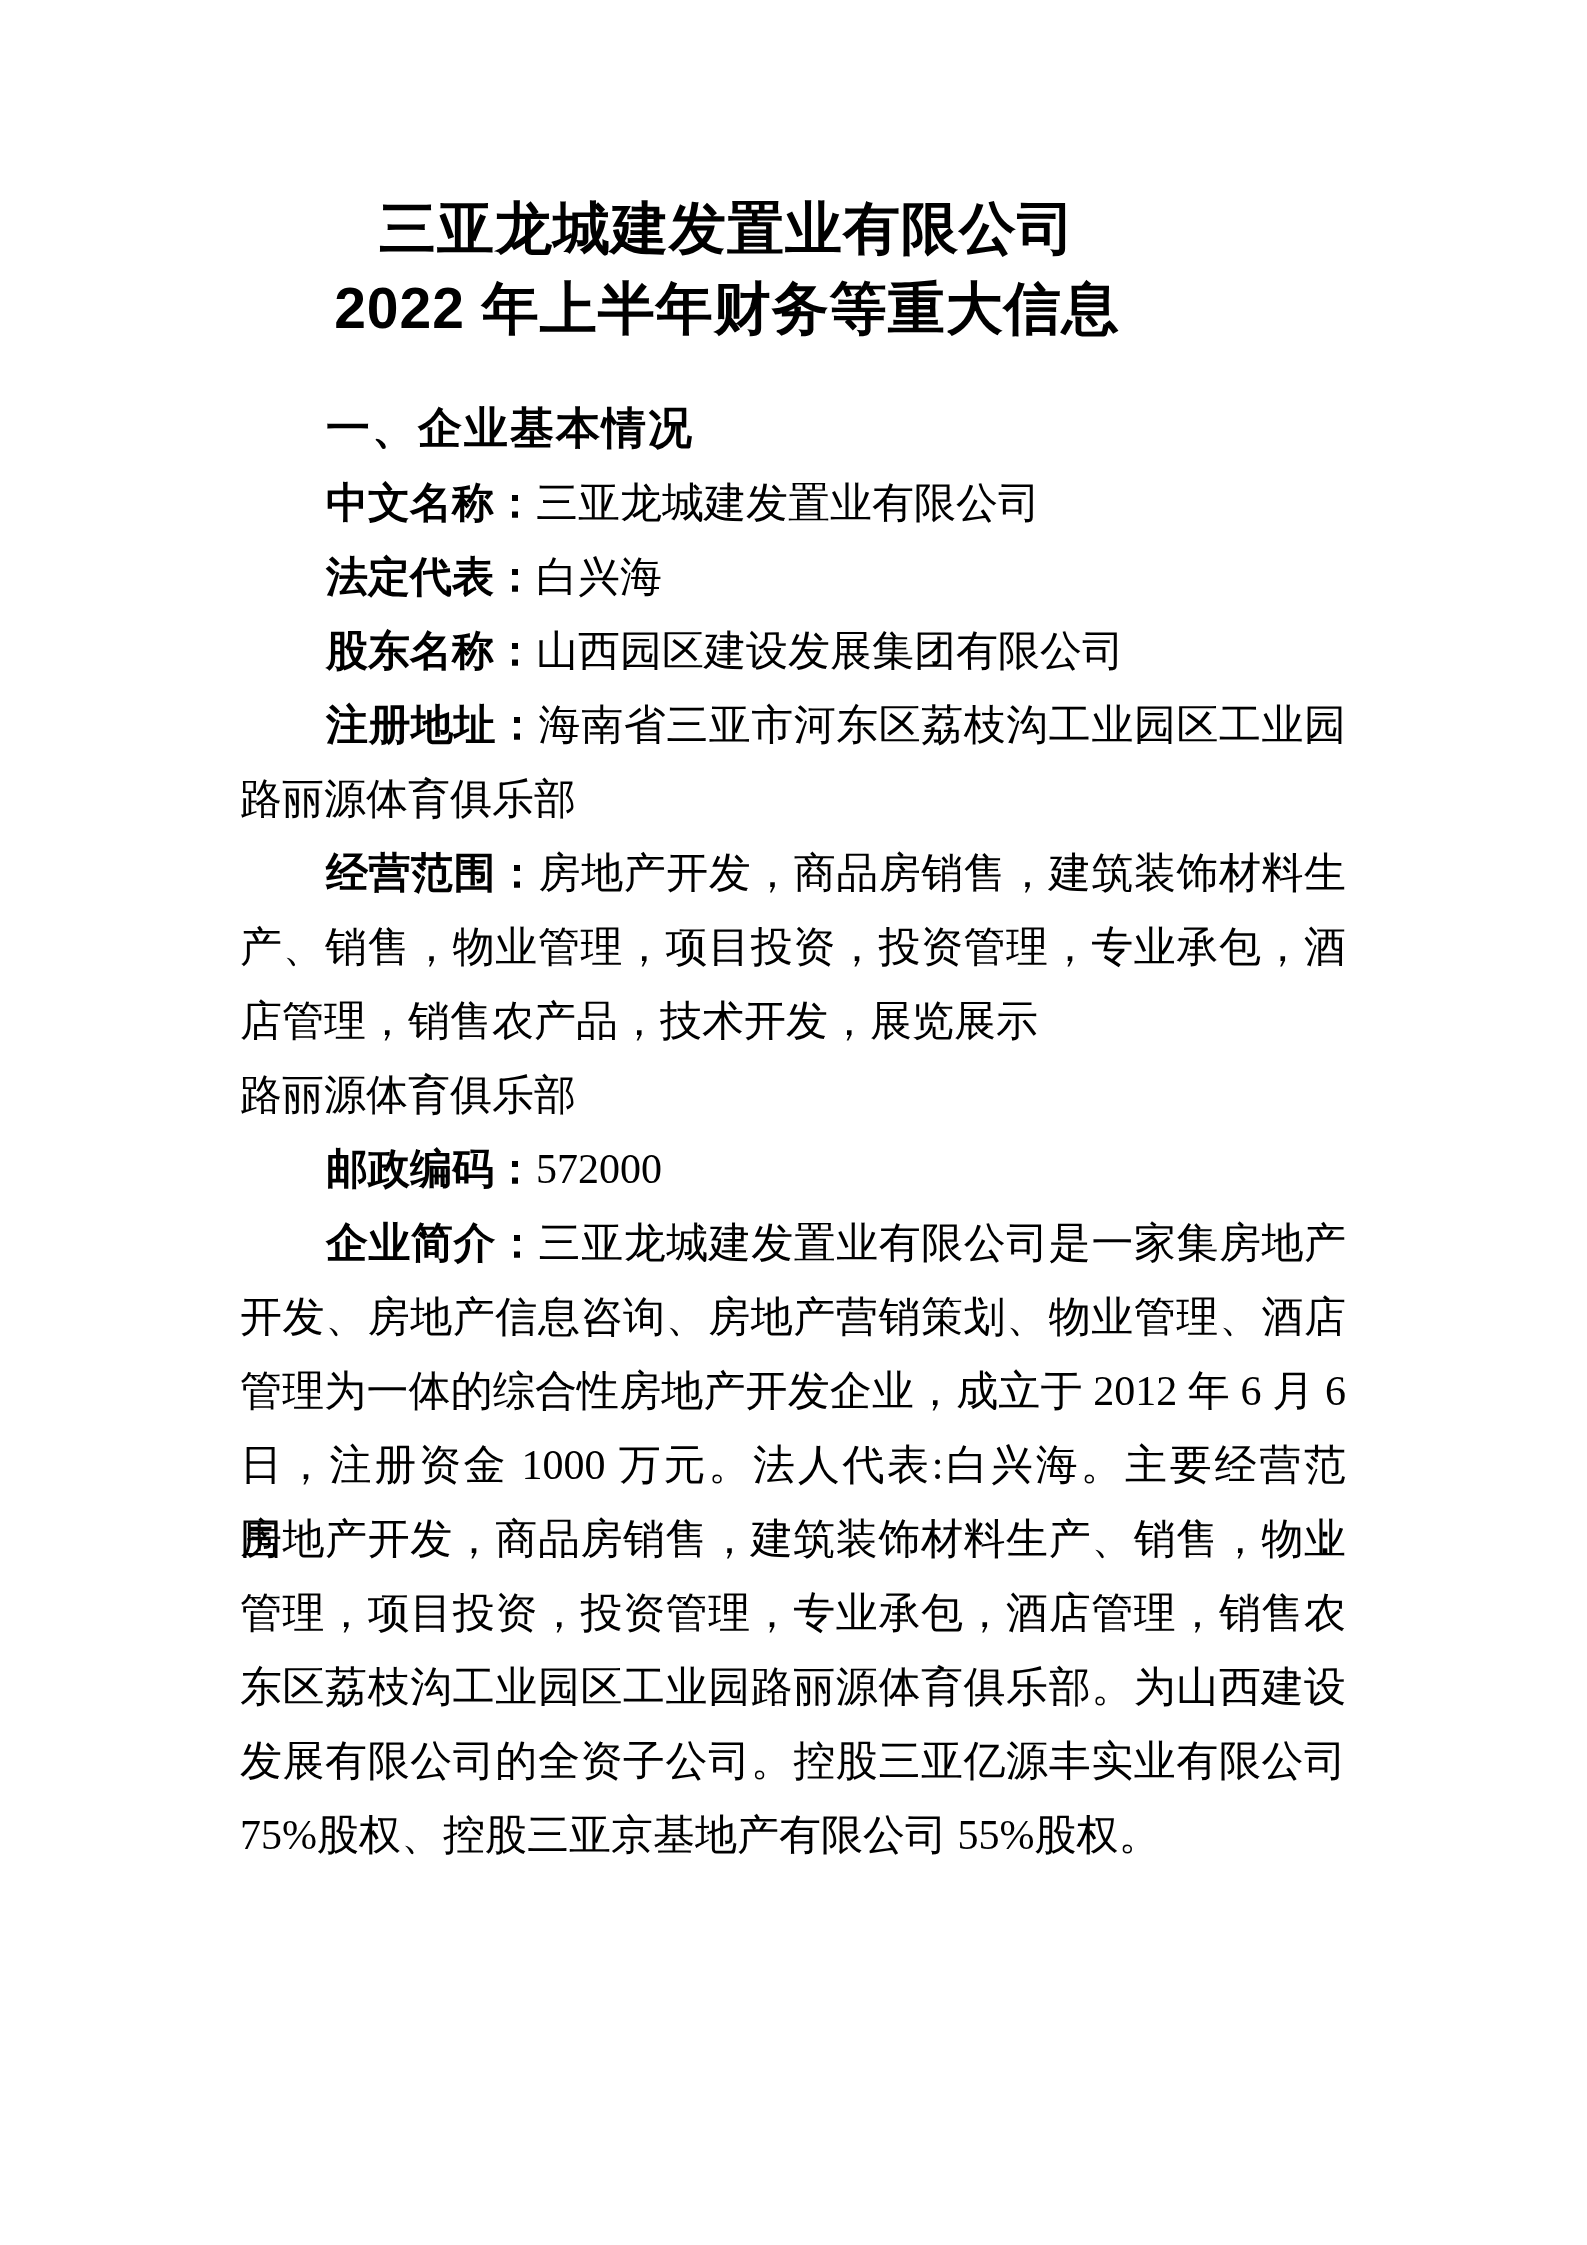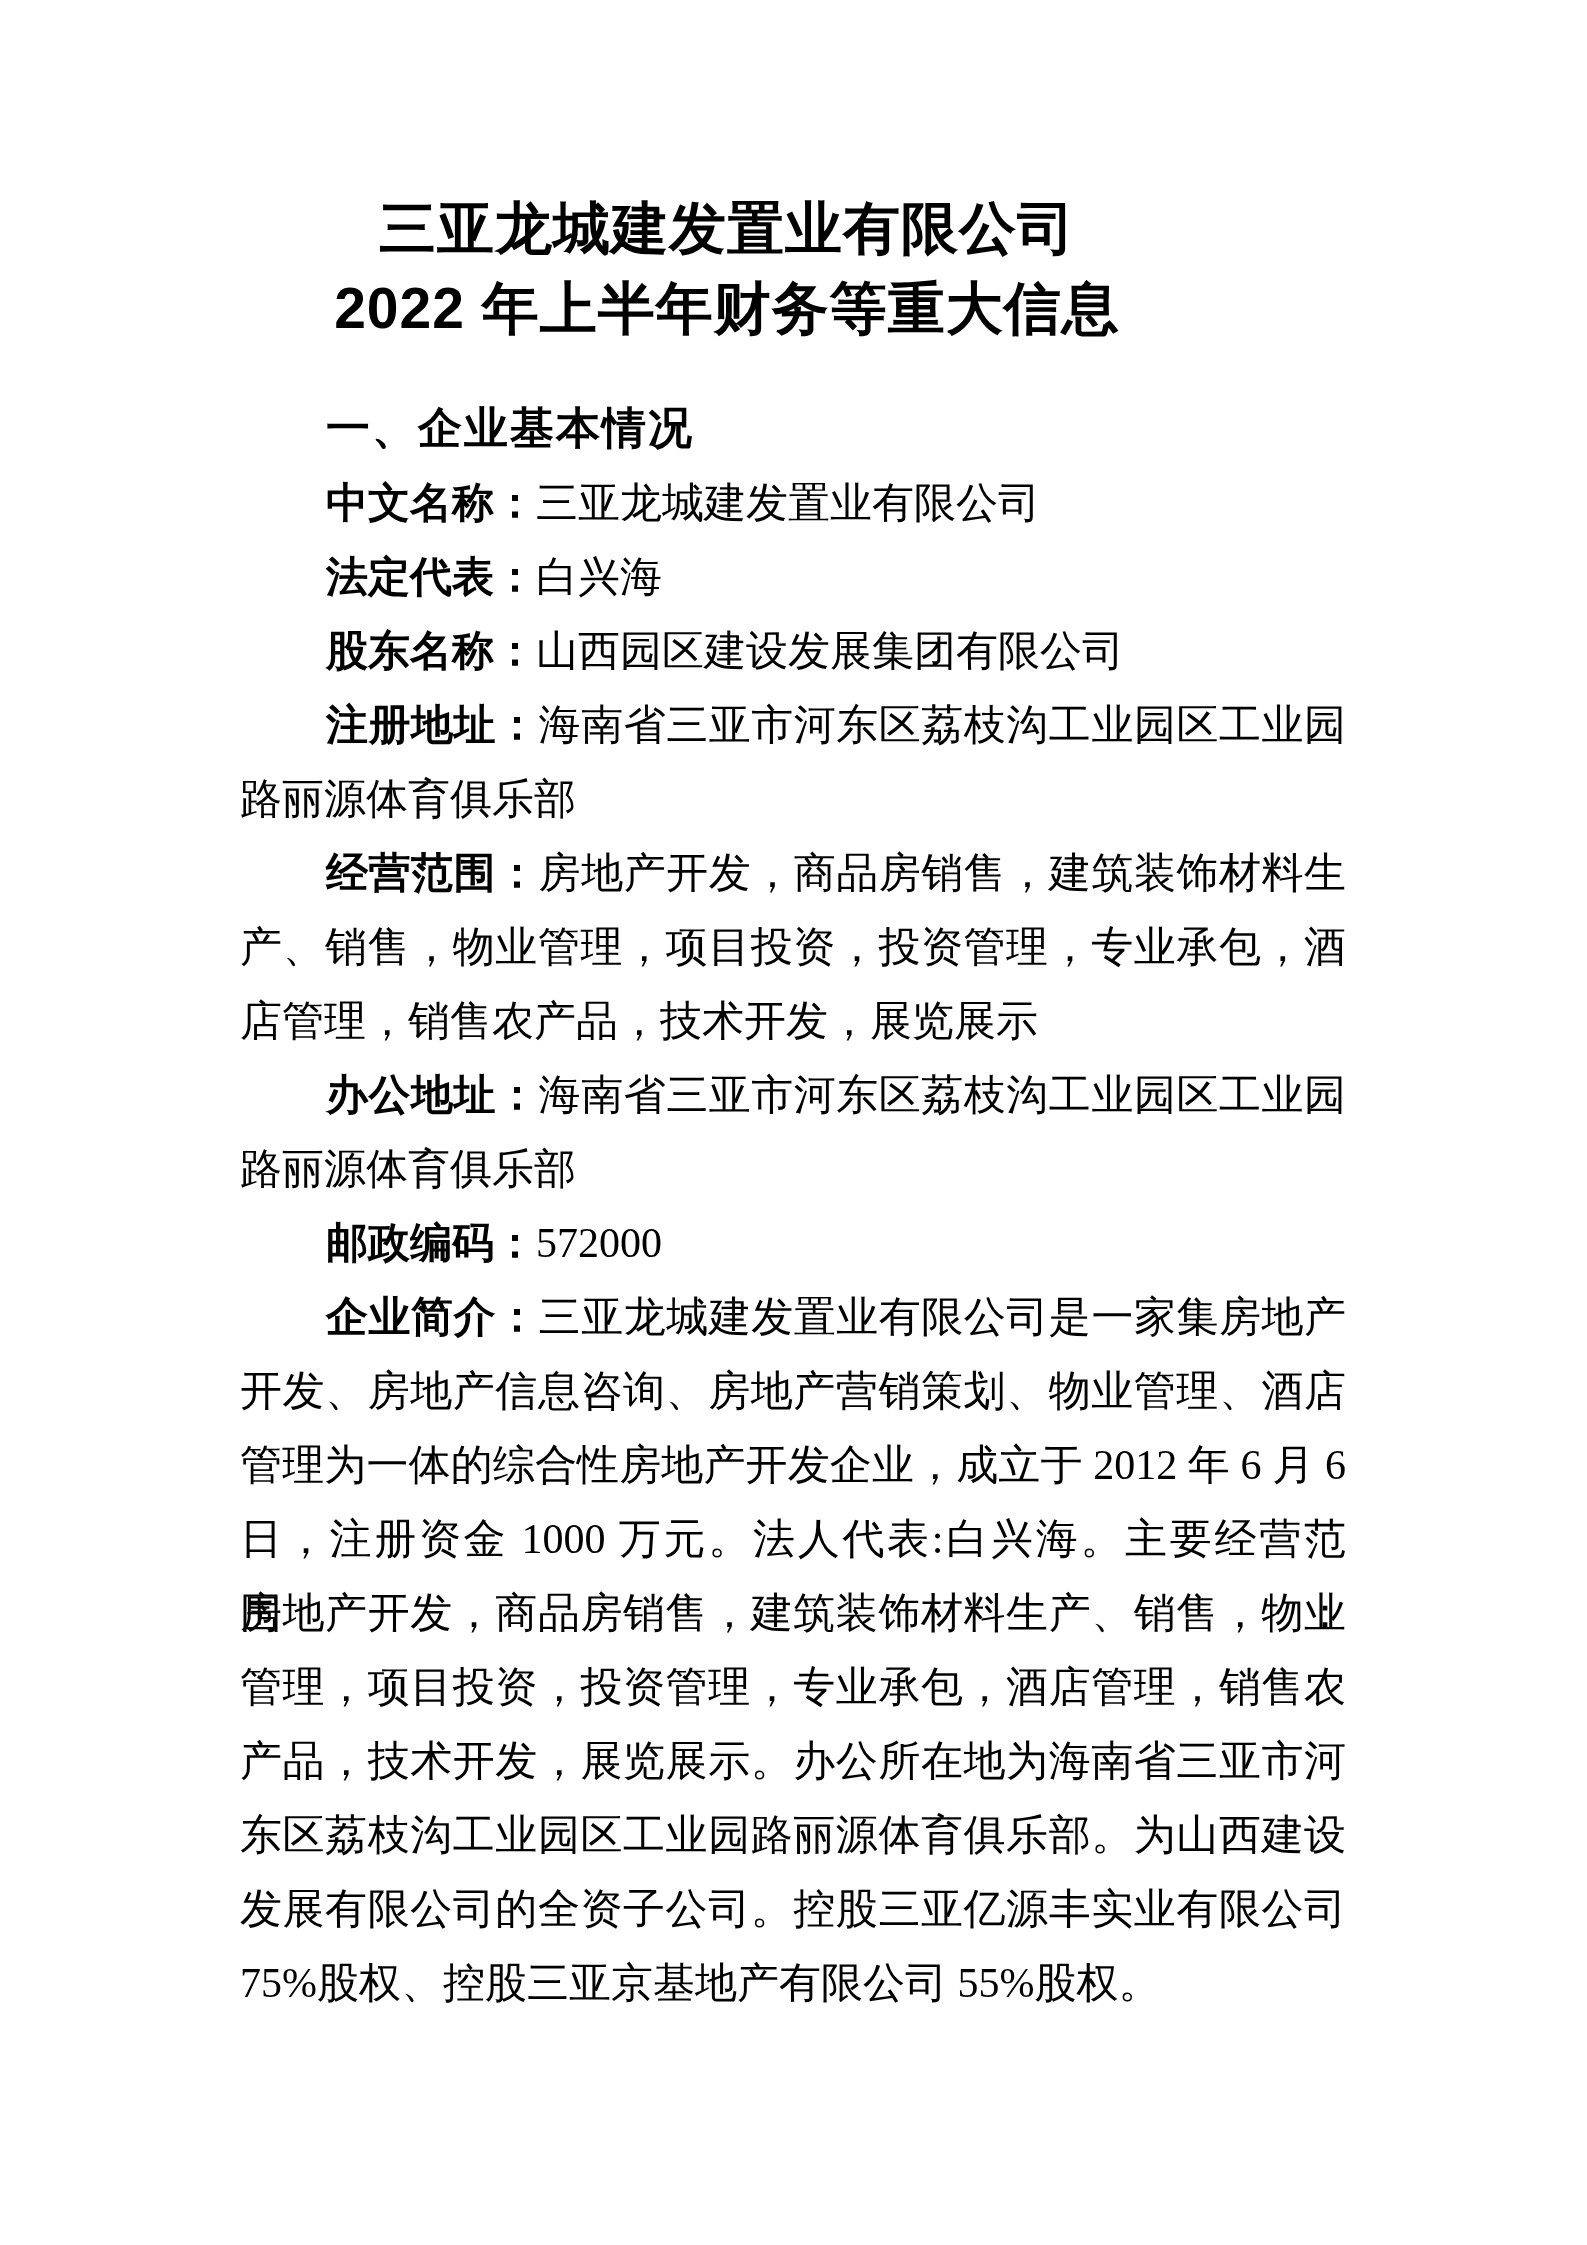--- a/index.html
+++ b/index.html
@@ -70,27 +70,25 @@
   <div class="content">
       <div class="line heading indent"><span>一、企业基本情况</span></div>
       <div class="line indent"><span class="label">中文名称：</span><span>三亚龙城建发置业有限公司</span></div>
       <div class="line indent"><span class="label">法定代表：</span><span>白兴海</span></div>
       <div class="line indent"><span class="label">股东名称：</span><span>山西园区建设发展集团有限公司</span></div>
       <div class="line indent justify"><span class="label">注册地址：</span><span>海南省三亚市河东区荔枝沟工业园区工业园</span></div>
       <div class="line"><span>路丽源体育俱乐部</span></div>
       <div class="line indent justify"><span class="label">经营范围：</span><span>房地产开发，商品房销售，建筑装饰材料生</span></div>
       <div class="line justify"><span>产、销售，物业管理，项目投资，投资管理，专业承包，酒</span></div>
       <div class="line"><span>店管理，销售农产品，技术开发，展览展示</span></div>
-      <div class="line indent justify"><span class="label">办公地址：</span><span>海南省三亚市河东区荔枝沟工业园区工业园</span></div>
       <div class="line"><span>路丽源体育俱乐部</span></div>
       <div class="line indent"><span class="label">邮政编码：</span><span>572000</span></div>
       <div class="line indent justify"><span class="label">企业简介：</span><span>三亚龙城建发置业有限公司是一家集房地产</span></div>
       <div class="line justify"><span>开发、房地产信息咨询、房地产营销策划、物业管理、酒店</span></div>
       <div class="line justify"><span>管理为一体的综合性房地产开发企业，成立于 2012 年 6 月 6</span></div>
       <div class="line justify"><span>日，注册资金 1000 万元。法人代表:白兴海。主要经营范围：</span></div>
       <div class="line justify"><span>房地产开发，商品房销售，建筑装饰材料生产、销售，物业</span></div>
       <div class="line justify"><span>管理，项目投资，投资管理，专业承包，酒店管理，销售农</span></div>
-      <div class="line justify"><span>产品，技术开发，展览展示。办公所在地为海南省三亚市河</span></div>
       <div class="line justify"><span>东区荔枝沟工业园区工业园路丽源体育俱乐部。为山西建设</span></div>
       <div class="line justify"><span>发展有限公司的全资子公司。控股三亚亿源丰实业有限公司</span></div>
       <div class="line"><span>75%股权、控股三亚京基地产有限公司 55%股权。</span></div>
     </div>
 </div>
 
 </body></html>

